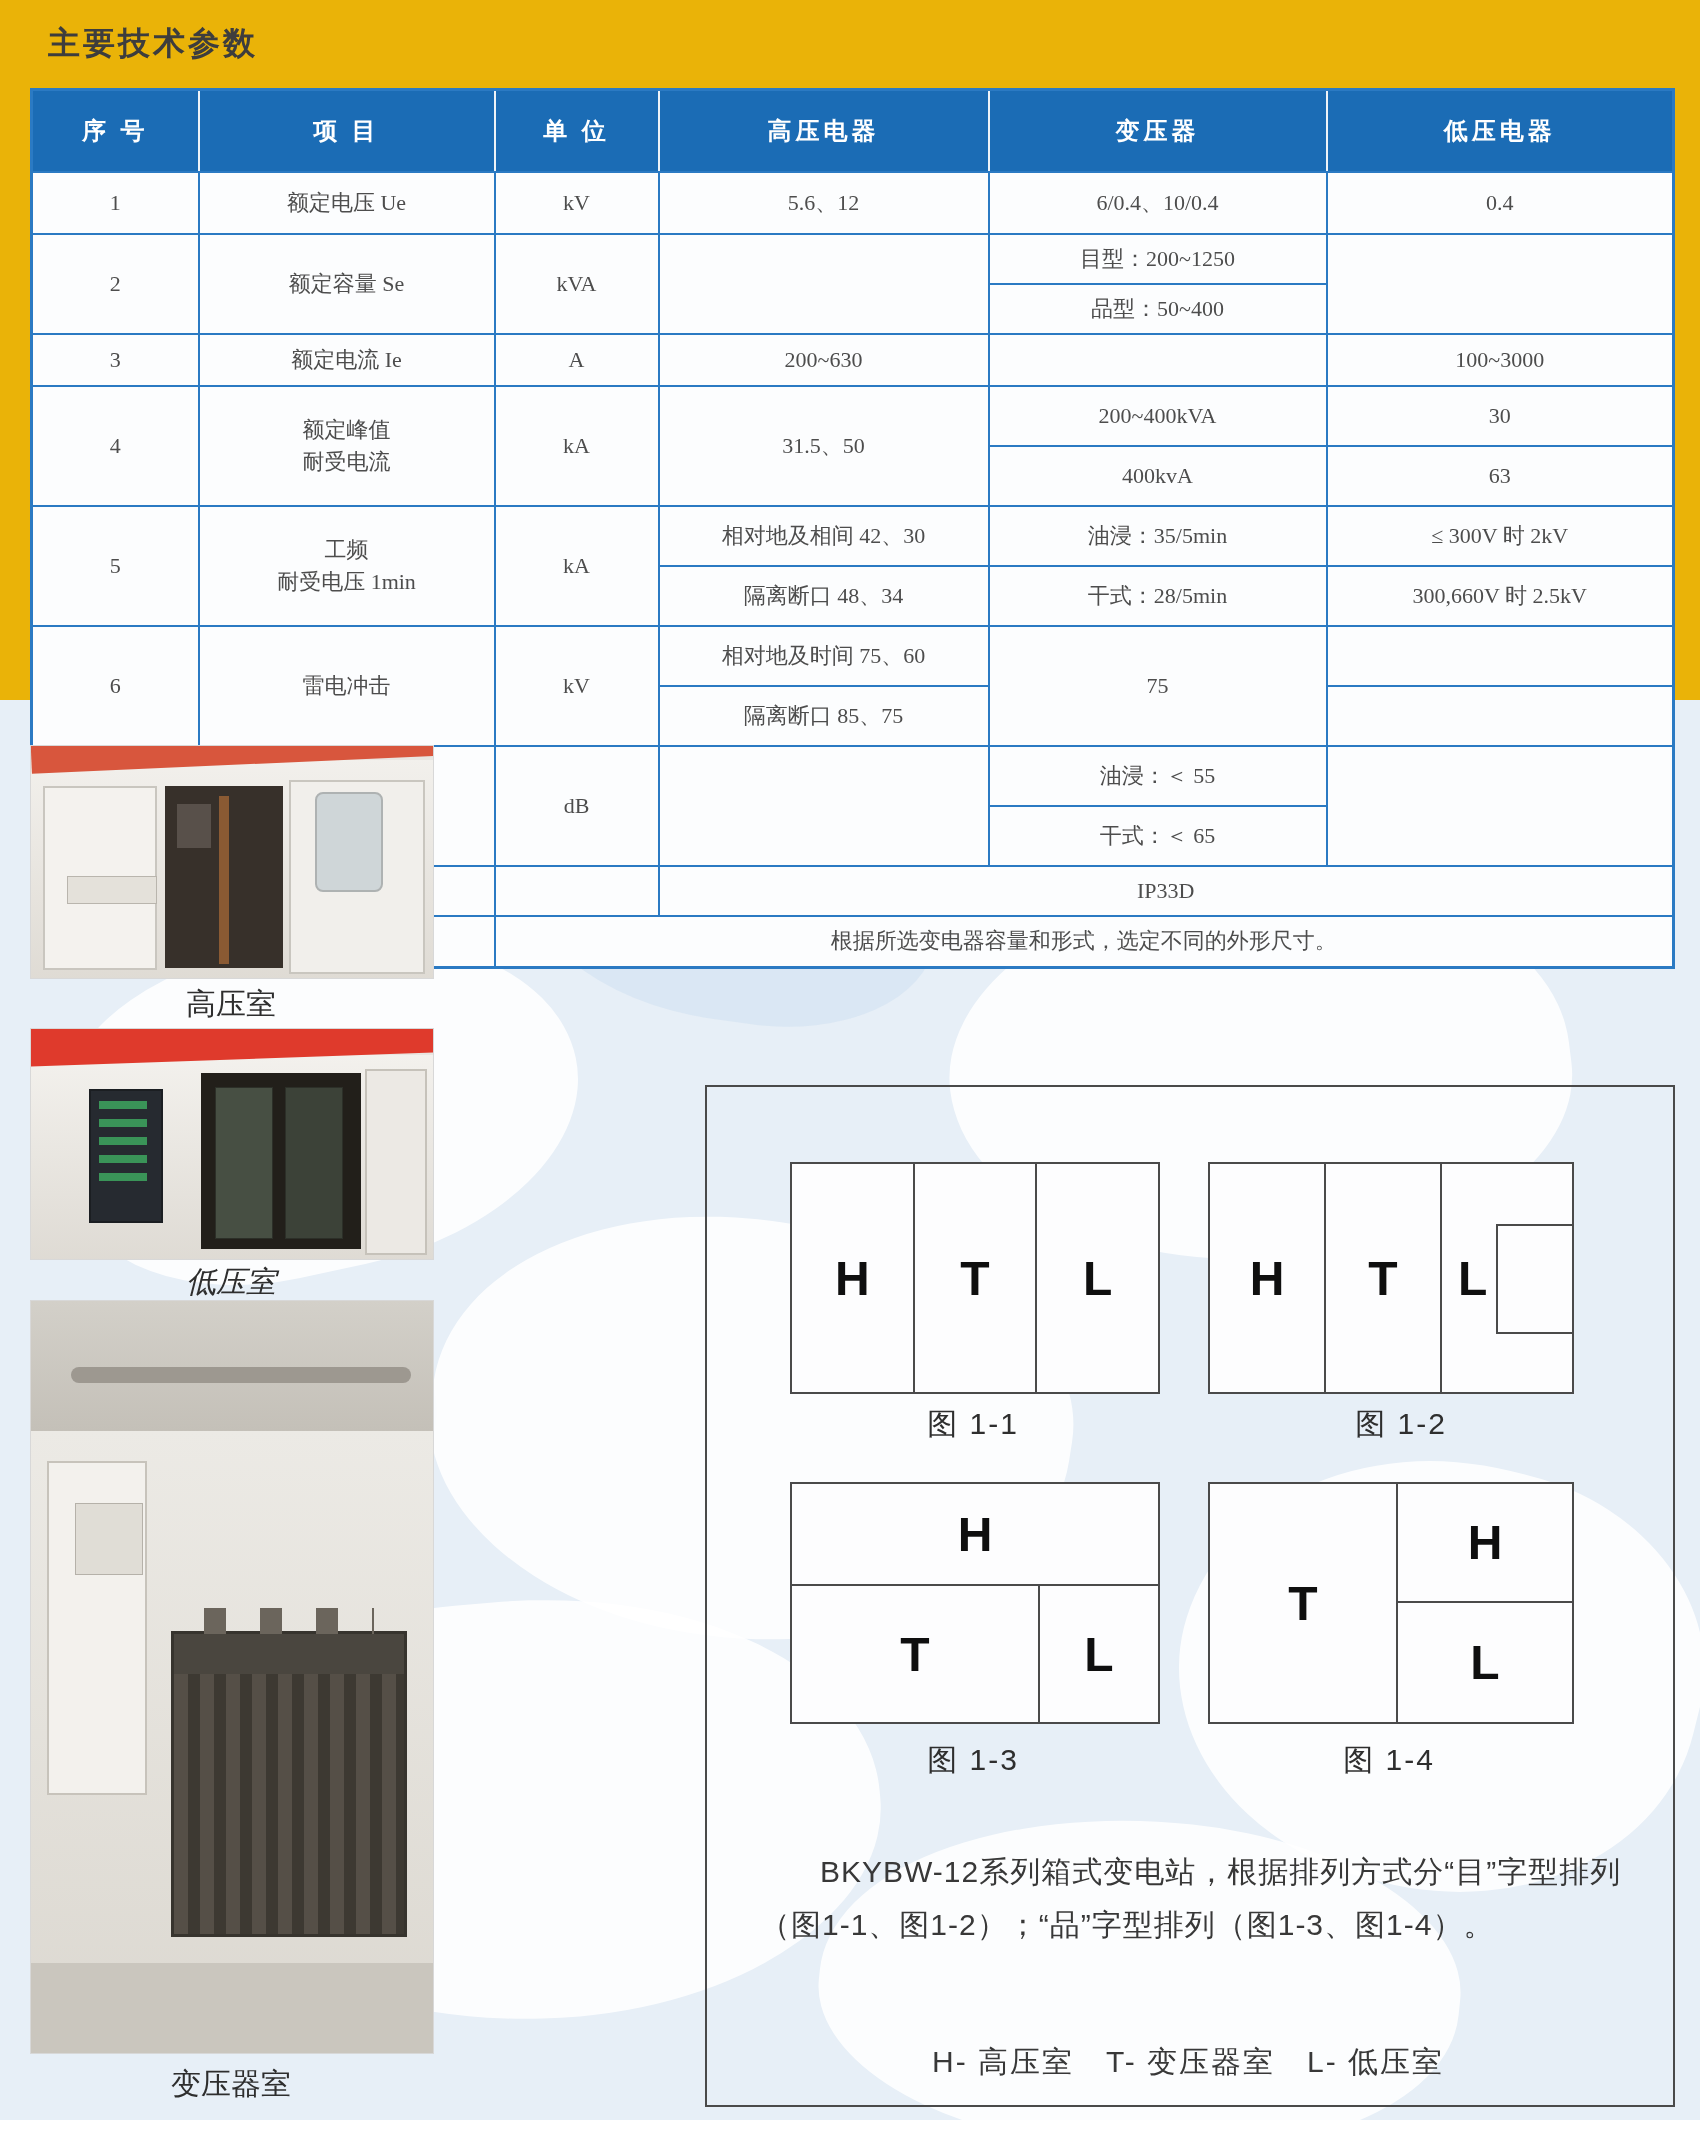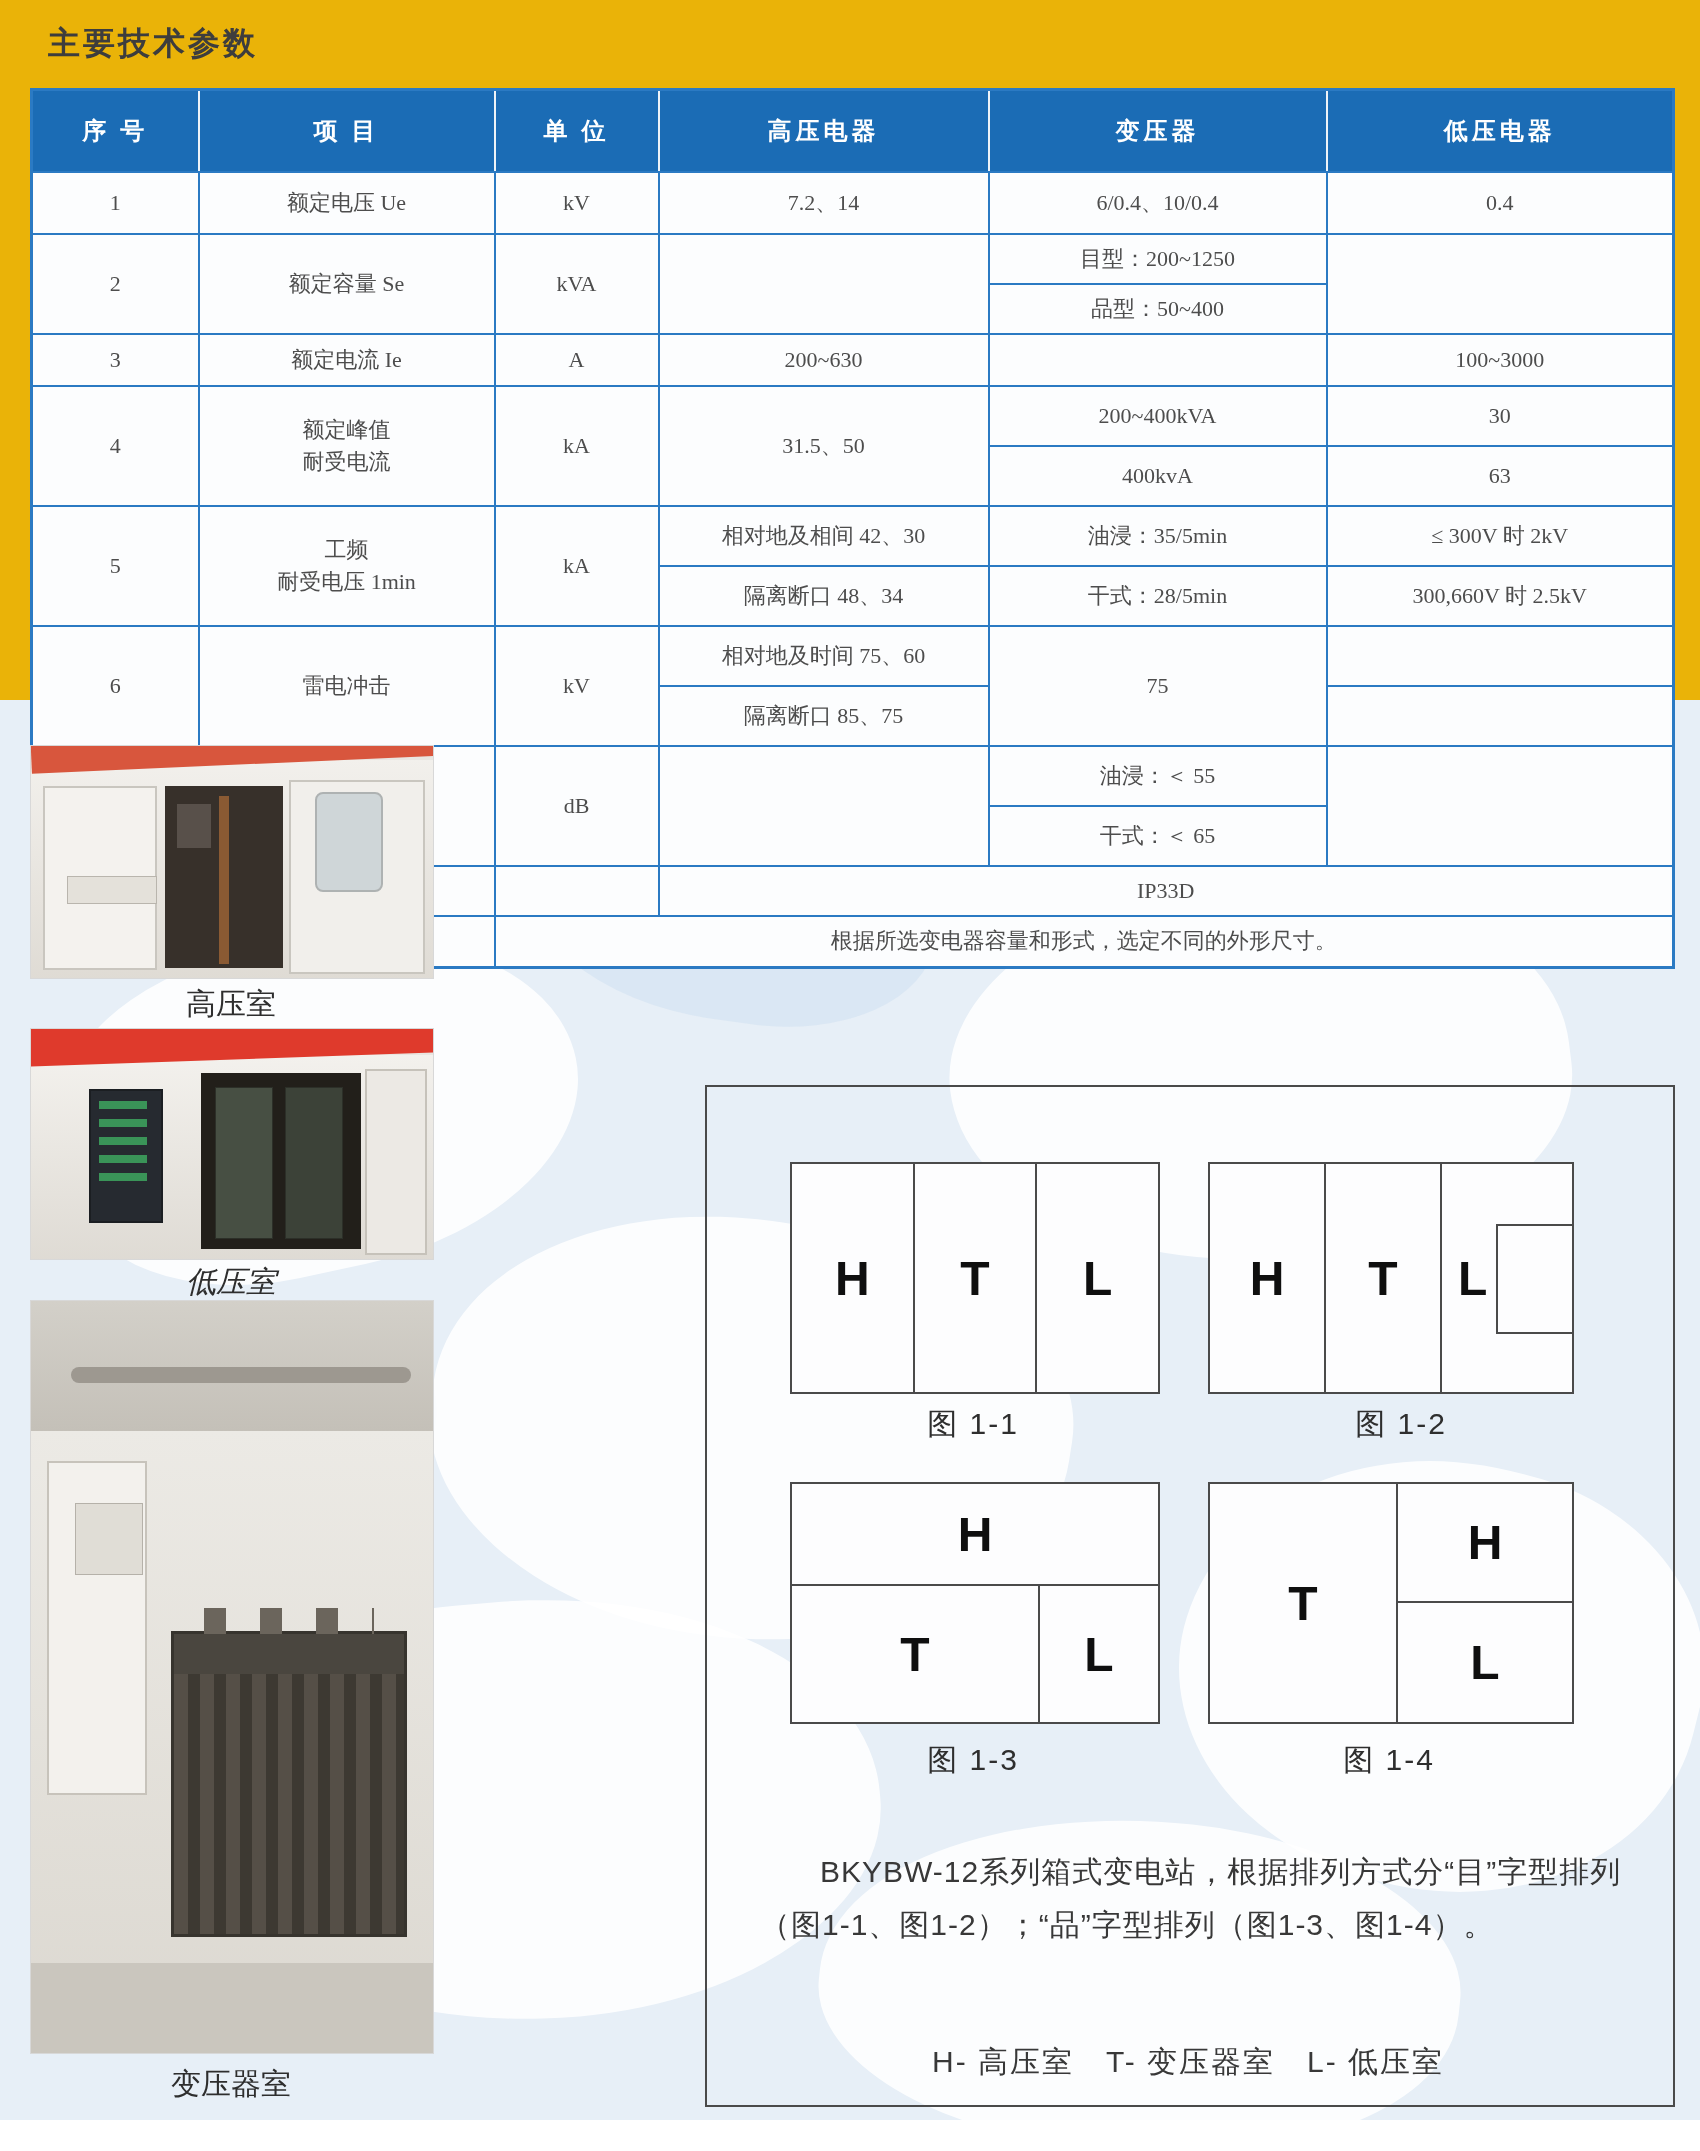--- a/index.html
+++ b/index.html
@@ -22,21 +22,21 @@
   
   .page-title{position:absolute;left:48px;top:22px;font-size:32px;font-weight:bold;color:#3d3d3d;letter-spacing:3px;}
 
   
   table.params{position:absolute;left:30px;top:88px;width:1642px;border-collapse:collapse;table-layout:fixed;
                background:#fcfdfe;border:3px solid #2b7ac3;
                font-family:"Liberation Serif","DejaVu Serif",serif;color:#4d4d4d;}
   table.params td{border:2px solid #2b7ac3;text-align:center;vertical-align:middle;font-size:22px;padding:0 6px;background:#fcfdfe;}
   table.params th{background:#1b6cb5;color:#ffffff;font-size:24px;font-weight:bold;letter-spacing:4px;
                   border:2px solid #eef3f8;border-top:3px solid #2b7ac3;border-bottom:2px solid #2b7ac3;
-                  font-family:Liberation Serif, serif;}
+                  font-family:Liberation Sans, sans-serif;}
   tr.rh82{height:82px;} tr.rh62{height:62px;} tr.rh52{height:52px;} tr.rh50{height:50px;} tr.rh60{height:60px;}
   .two-line div{line-height:1.45;}
 
   
   .photo{position:absolute;left:30px;width:402px;background:#e9e6e1;overflow:hidden;border:1px solid #d8d8d8;}
   .photo-cap{position:absolute;left:30px;width:402px;text-align:center;font-size:30px;color:#2e2e2e;}
   .ph1{top:745px;height:232px;}
   .ph1-roof{position:absolute;left:0;top:-16px;width:110%;height:34px;background:#d8563d;transform:rotate(-2.5deg);}
   .ph1-wall{position:absolute;left:0;top:14px;width:100%;height:100%;background:linear-gradient(#f2f0ec,#dedad3);}
   .ph1-panel-l{position:absolute;left:12px;top:40px;width:110px;height:180px;background:#f4f2ee;border:2px solid #c9c6bf;}
@@ -137,21 +137,21 @@
         <th>高压电器</th>
         <th>变压器</th>
         <th>低压电器</th>
       </tr>
     </thead>
     <tbody>
       <tr class="rh62">
         <td>1</td>
         <td>额定电压 Ue</td>
         <td>kV</td>
-        <td>7.2、14</td>
+        <td>5.6、12</td>
         <td>6/0.4、10/0.4</td>
         <td>0.4</td>
       </tr>
       <tr class="rh50">
         <td rowspan="2">2</td>
         <td rowspan="2">额定容量 Se</td>
         <td rowspan="2">kVA</td>
         <td rowspan="2"></td>
         <td>目型：200~1250</td>
         <td rowspan="2"></td>

